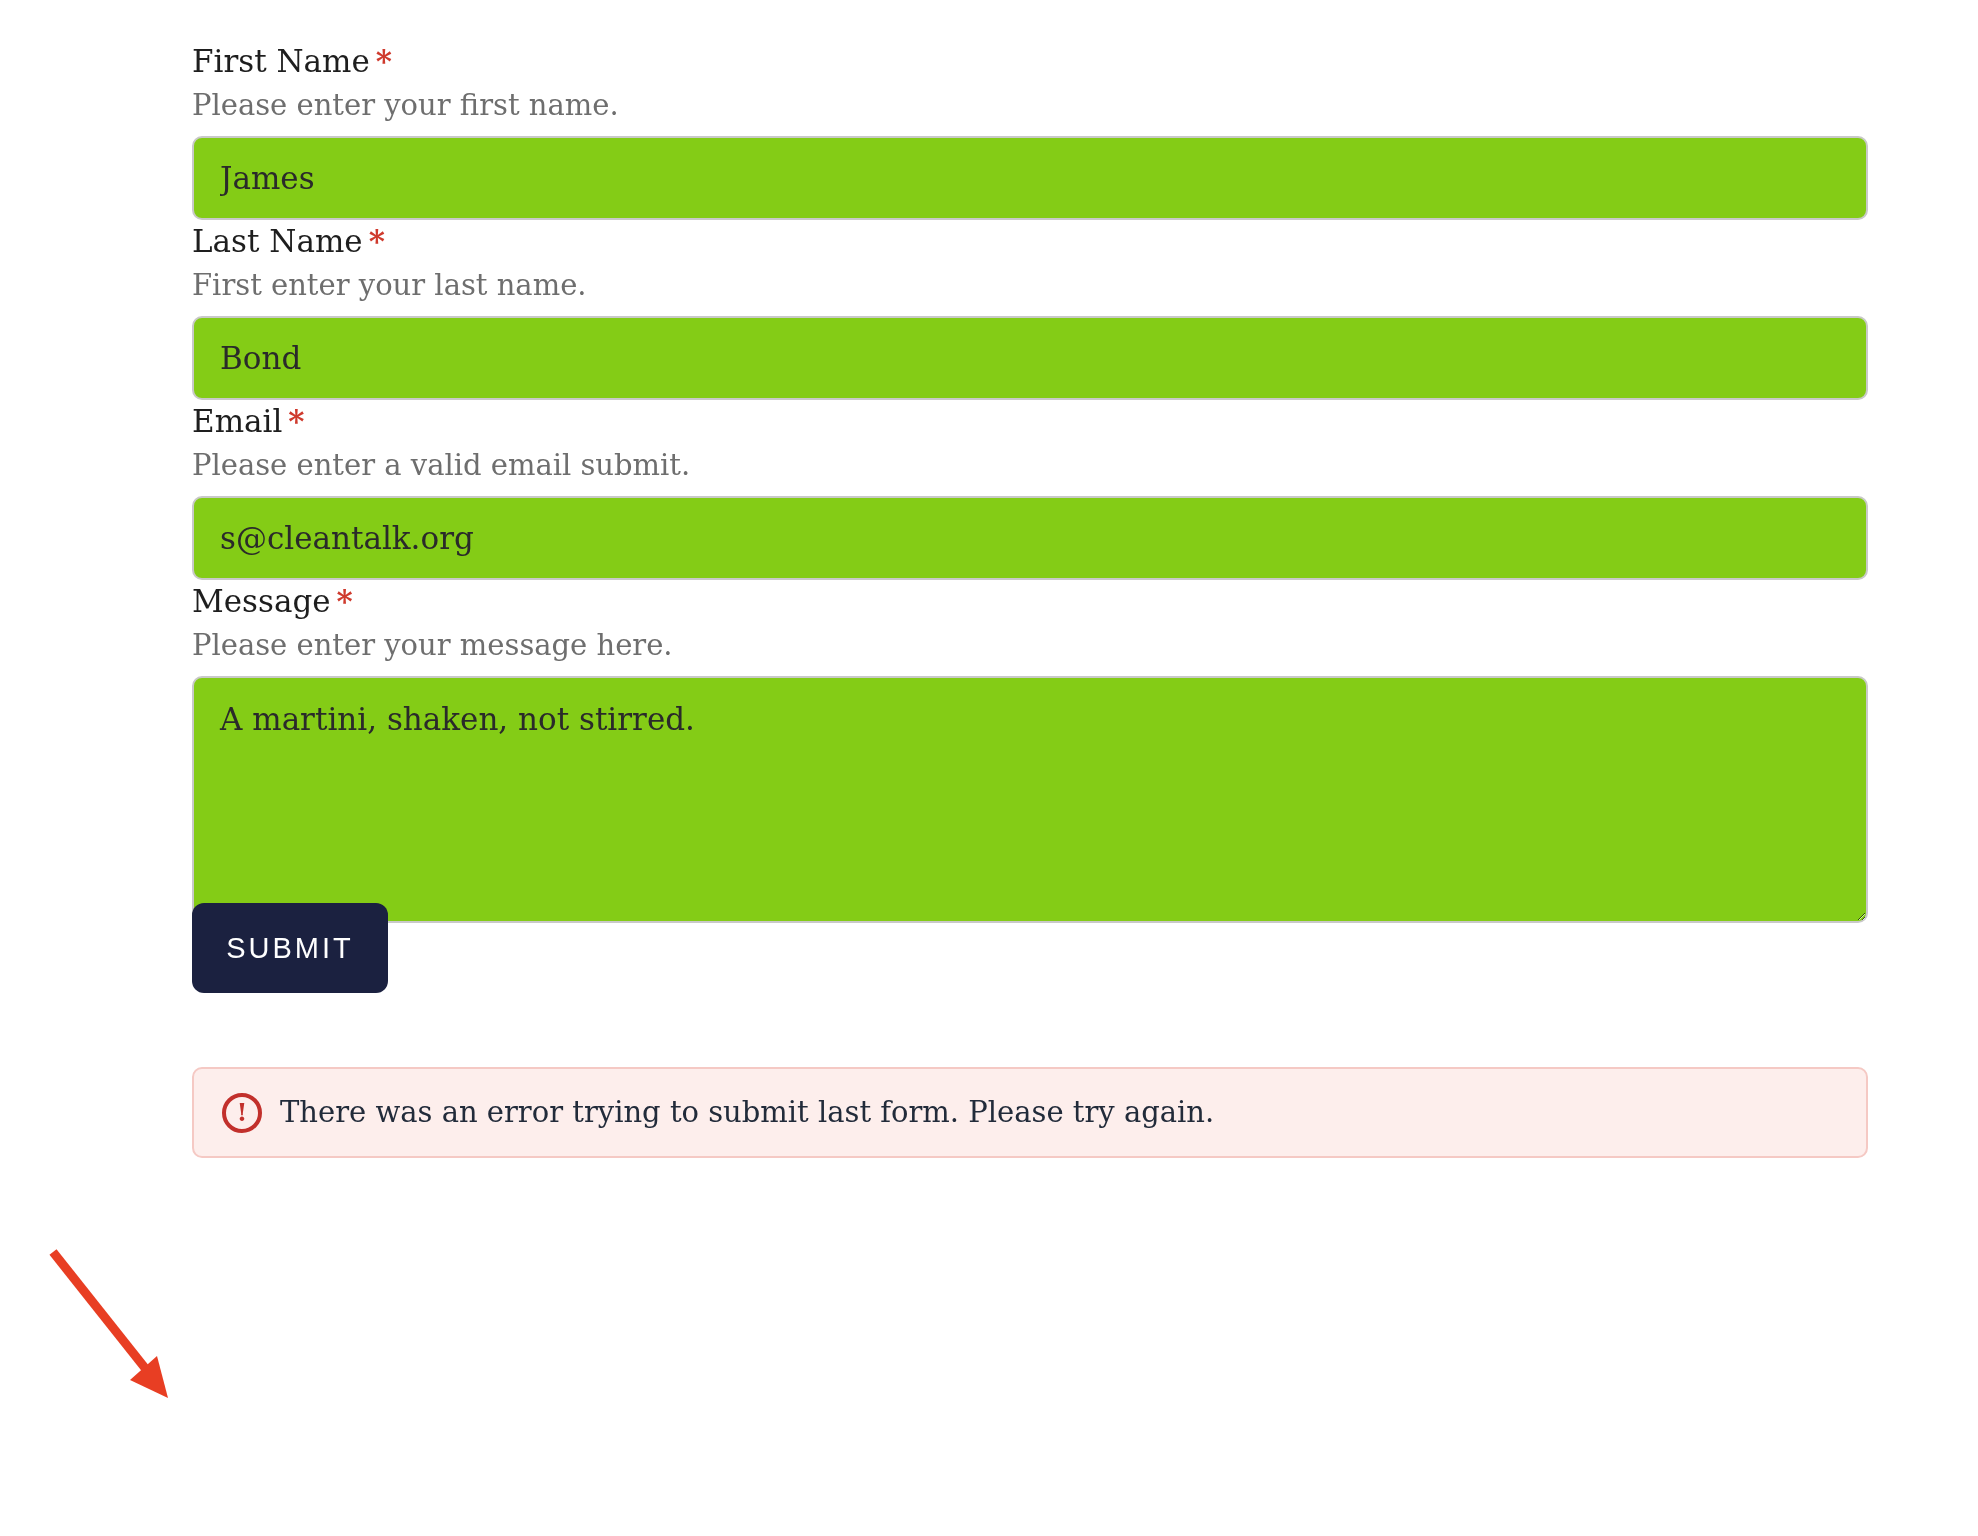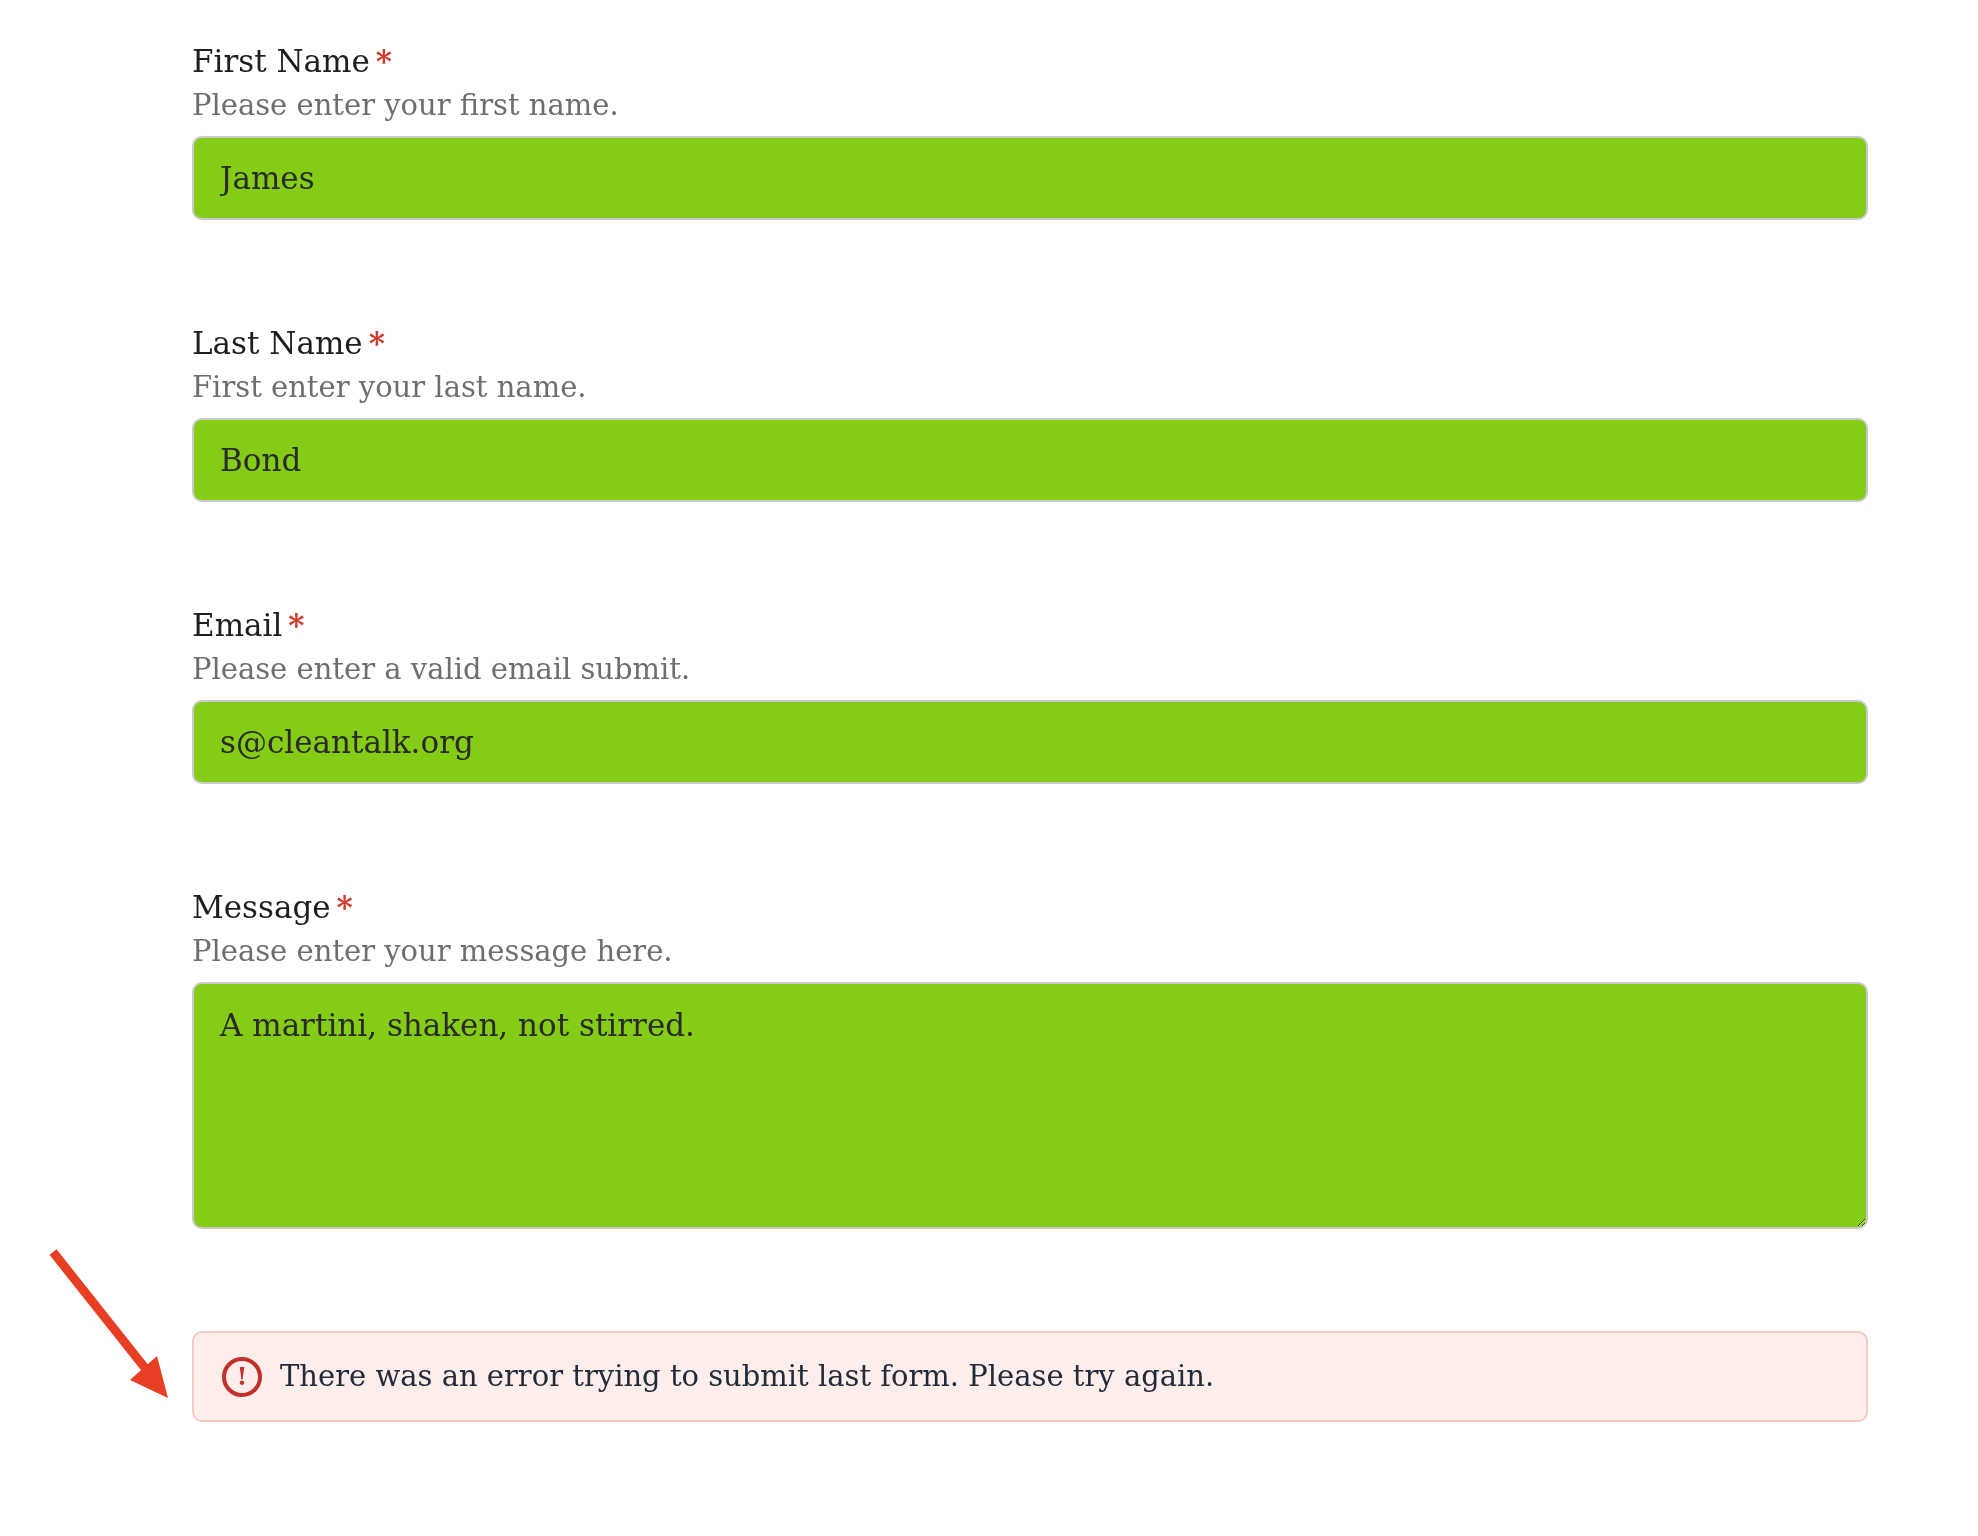--- a/index.html
+++ b/index.html
@@ -8,21 +8,21 @@
     width:1978px; height:1536px;
     position:relative;
     overflow:hidden;
     font-family:"DejaVu Serif","Liberation Serif",serif;
   }
   .form-wrap {
     position:absolute;
     left:192px; top:40px;
     width:1676px;
   }
-  .field { margin-bottom:102px; }
+  .field { }
   .field-label {
     font-size:31px;
     line-height:42px;
     color:#1e1e1e;
     font-weight:500;
   }
   .required-mark {
     color:#cf3a2d;
     font-weight:700;
     margin-left:6px;
@@ -128,20 +128,21 @@
     <div class="field-desc">Please enter a valid email submit.</div>
     <input class="text-input" type="email" value="s@cleantalk.org" style="">
   </div>
 
   <div class="field">
     <div class="field-label"><span>Message</span><span class="required-mark">*</span></div>
     <div class="field-desc">Please enter your message here.</div>
     <textarea class="text-input" style="">A martini, shaken, not stirred.</textarea>
   </div>
 
+  <button class="submit-btn">SUBMIT</button>
 
   <div class="error-banner">
     <div class="error-icon">!</div>
     <div class="error-text">There was an error trying to submit last form. Please try again.</div>
   </div>
 
 </div>
 
 <svg class="annotation-arrow" viewBox="0 0 150 175" xmlns="http://www.w3.org/2000/svg">
   <line x1="13" y1="12" x2="105" y2="128" stroke="#e83e23" stroke-width="9"></line>

